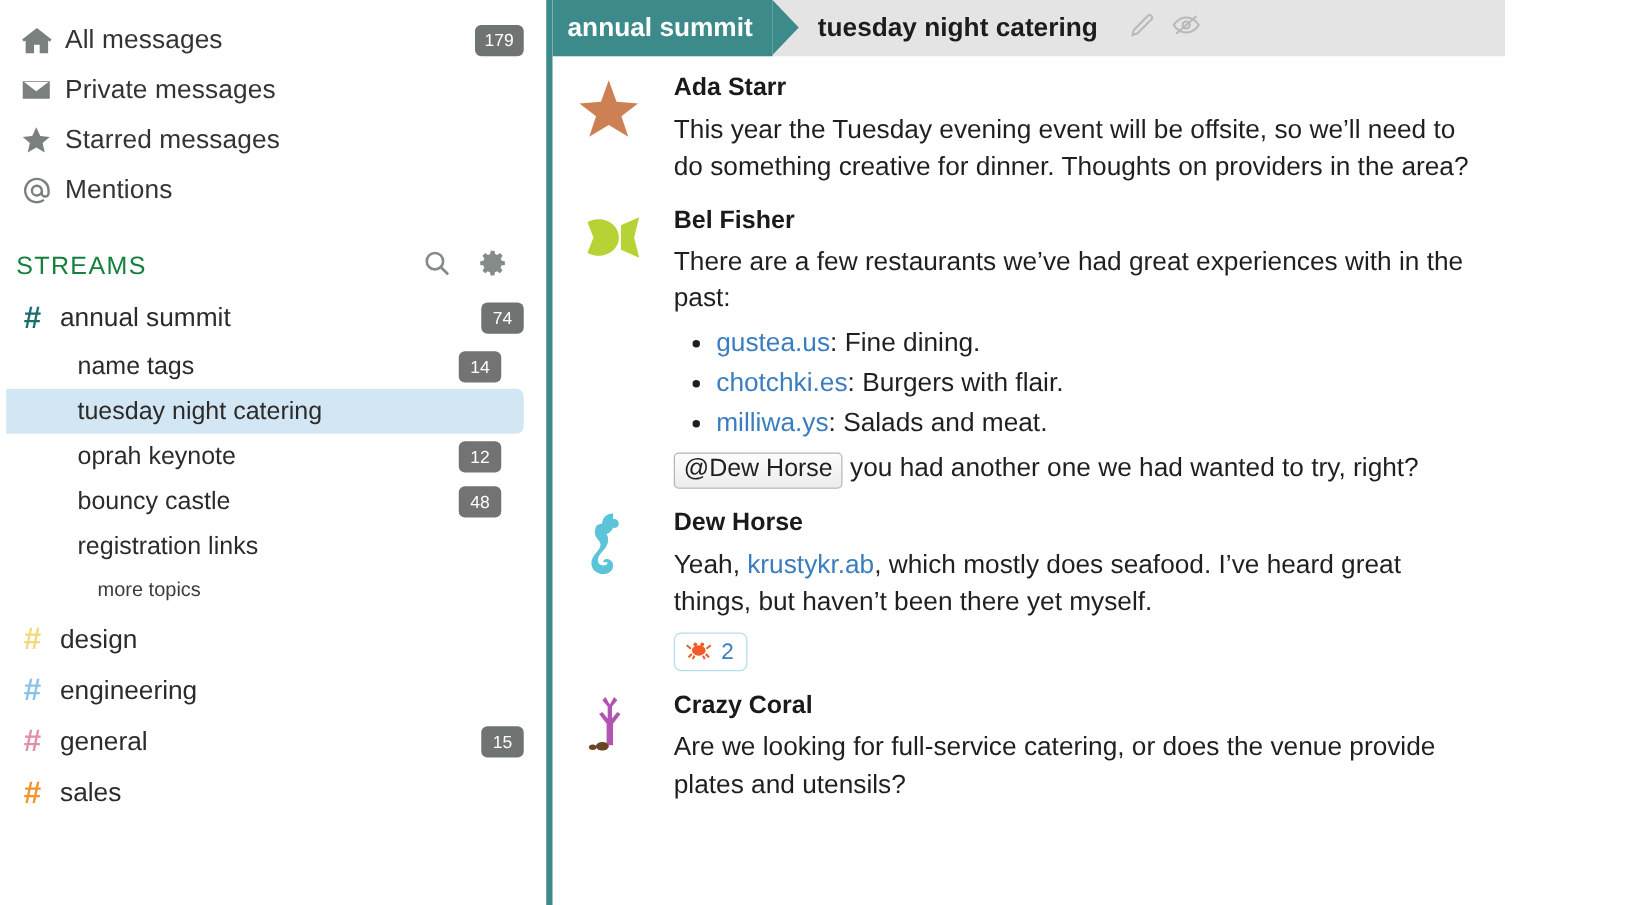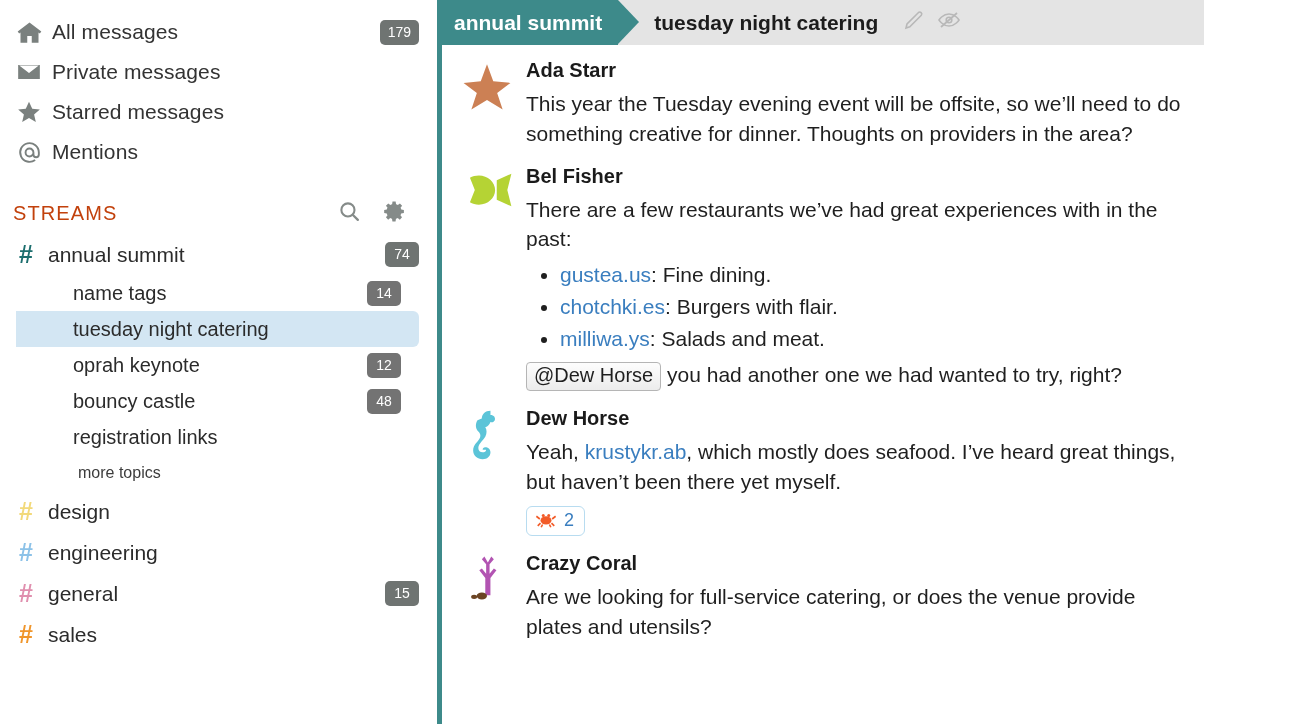--- a/index.html
+++ b/index.html
@@ -45,41 +45,41 @@
   }
   .badge.dark { background: #6f7472; }
   .badge.light { background: #737373; }
 
   .streams-head {
     display: flex; align-items: center;
     height: 42px; margin-top: 20px;
     padding-left: 13px; padding-right: 30px;
   }
   .streams-title {
-    font-size: 20px; color: #c2410c; letter-spacing: 1.1px;
+    font-size: 20px; color: #15803d; letter-spacing: 1.1px;
     flex: 1 1 auto;
   }
   .streams-actions { display: flex; align-items: center; gap: 20px; color: #858b89; }
 
   .stream-row {
     display: flex; align-items: center;
     height: 41px; padding-left: 12px; padding-right: 18px;
     cursor: pointer;
   }
   .hash {
     width: 28px; flex: 0 0 28px;
     font-size: 25px; font-weight: bold; text-align: center;
     line-height: 1;
   }
   .stream-name { font-size: 21px; color: #2b2b2b; flex: 1 1 auto; padding-left: 8px; }
 
   .topic-row {
     display: flex; align-items: center;
     height: 36px;
-    margin-left: 16px; padding-left: 57px; padding-right: 18px;
+    margin-left: 5px; padding-left: 57px; padding-right: 18px;
     margin-right: 18px;
     border-radius: 0 6px 6px 0;
     cursor: pointer;
     gap: 12px;
   }
   .topic-row.selected { background: #d3e6f3; margin-right: 18px; }
   .topic-name { font-size: 20px; color: #2b2b2b; flex: 1 1 auto; }
   .more-topics {
     padding-left: 78px; font-size: 16px; color: #3c3c3c;
     height: 36px; display: flex; align-items: center; cursor: pointer;
@@ -111,21 +111,21 @@
     border-left: 21px solid #3d8a8a;
   }
   .topic-breadcrumb {
     display: flex; align-items: center; gap: 12px;
     padding-left: 36px;
     font-size: 21px; font-weight: bold; color: #1c1c1c;
   }
   .topbar-icons { display: flex; align-items: center; gap: 10px; padding-left: 12px; opacity: .30; }
 
   .messages { padding: 12px 18px 0 16px; }
-  .msg { display: flex; margin-bottom: 14px; }
+  .msg { display: flex; margin-bottom: 14px; gap: 13px; }
   .avatar {
     width: 58px; flex: 0 0 58px;
     display: flex; align-items: flex-start; justify-content: center;
     padding-top: 4px; font-size: 36px; line-height: 1;
   }
   .msg-body { flex: 1 1 auto; padding-left: 10px; padding-top: 2px; }
   .sender { font-size: 20px; font-weight: bold; color: #1a1a1a; margin-bottom: 7px; }
   .text { font-size: 21px; color: #1f1f1f; line-height: 1.42; }
   .text a, .lnk { color: #3a7ebf; text-decoration: none; }
   ul.list { margin: 6px 0 2px 0; padding-left: 34px; }

